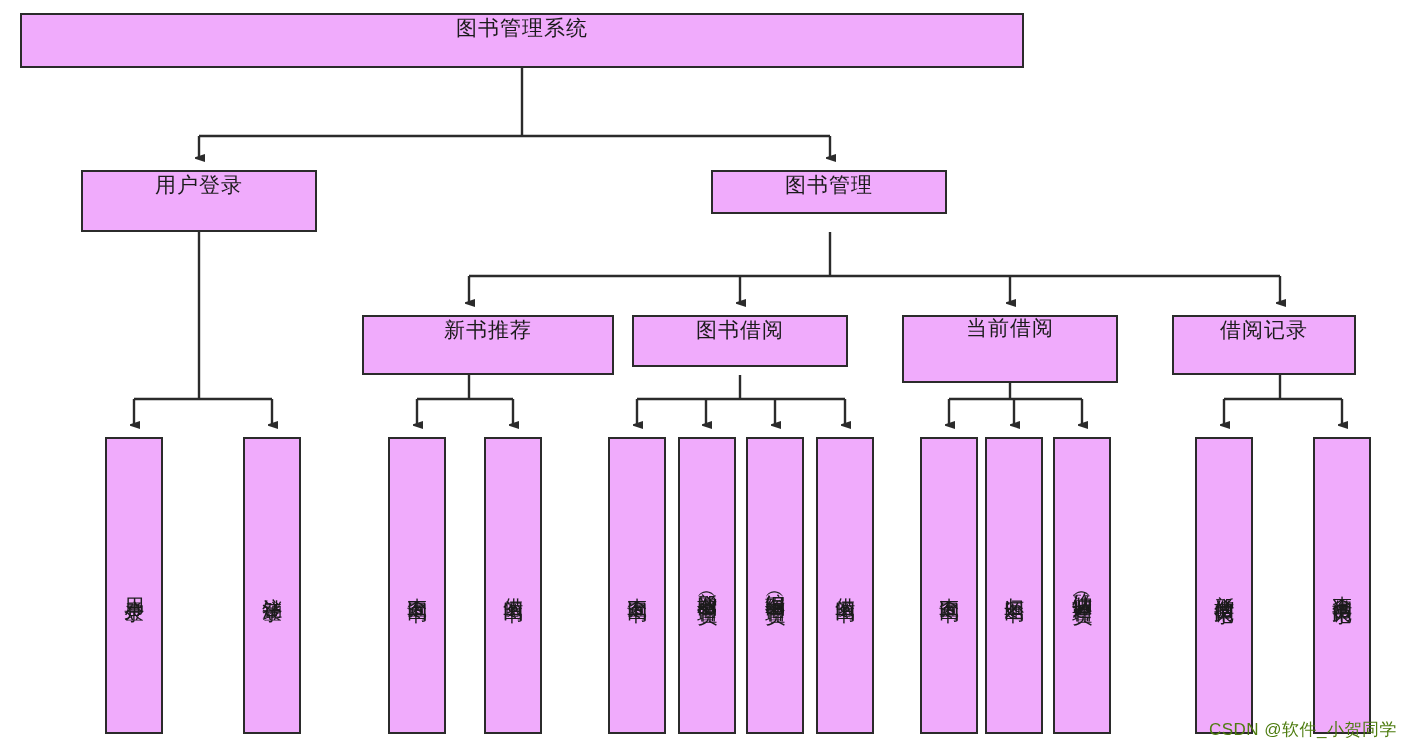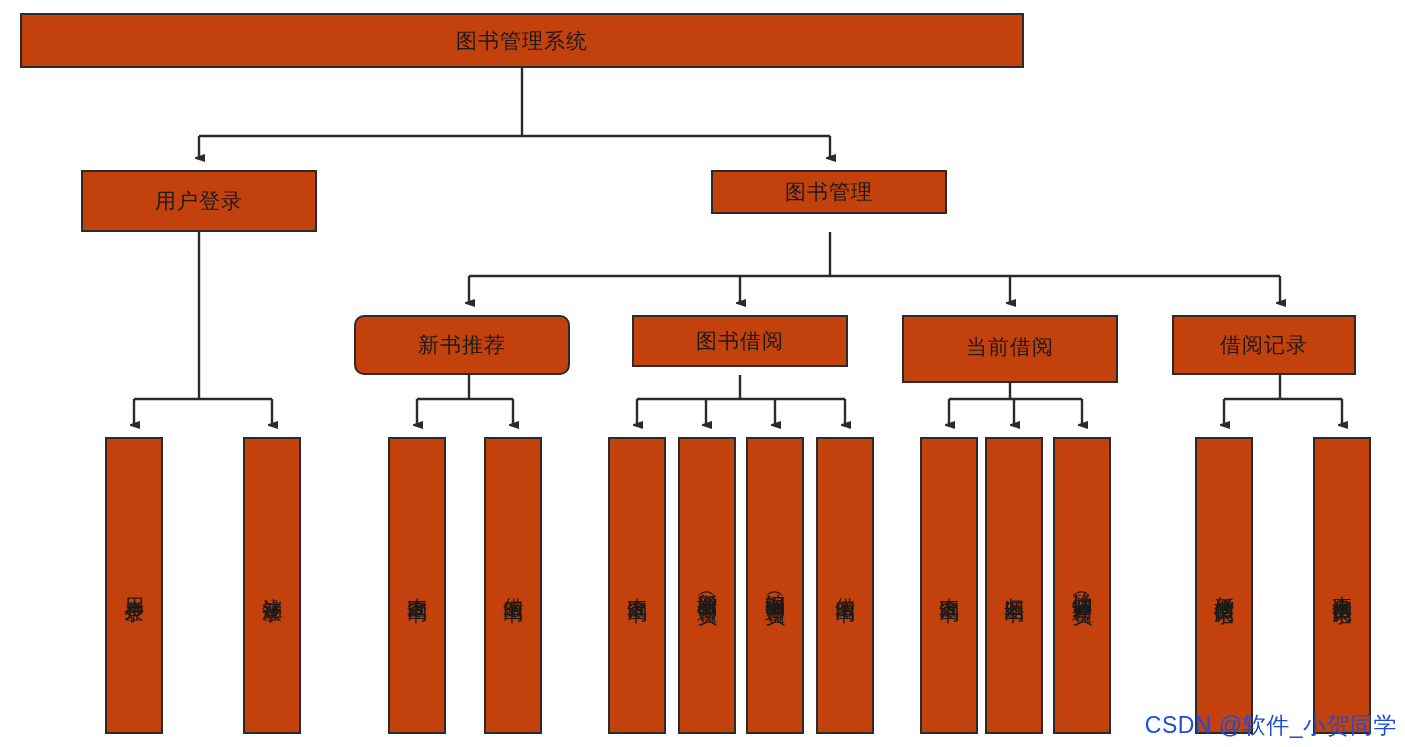--- a/index.html
+++ b/index.html
@@ -8,23 +8,22 @@
     background:#ffffff;
     font-family:"Liberation Sans","DejaVu Sans",sans-serif;
     overflow:hidden;
     position:relative;
   }
   #diagram{position:absolute;left:0;top:0;width:1405px;height:747px;}
   .node{
     position:absolute;
     box-sizing:border-box;
     border:2px solid #2b2b2b;
-    background:#c2410c;
+    background:#f0abfc;
     display:flex;
-    align-items:center;
     justify-content:center;
     color:#1b1b1b;
   }
   .node.h{font-size:21px;line-height:1.2;letter-spacing:1px;}
   .node.root{font-size:21px;}
   .node.v{
     font-size:20px;
     letter-spacing:2px;
     line-height:1.18;
   }
@@ -32,22 +31,22 @@
     writing-mode:vertical-rl;
     text-orientation:upright;
     white-space:nowrap;
     display:block;
     text-align:center;
   }
   .edge-layer{position:absolute;left:0;top:0;width:1405px;height:747px;pointer-events:none;}
   #watermark{
     position:absolute;
     right:8px;bottom:6px;
-    font-size:23px;
-    color:#1d4ed8;
+    font-size:17px;
+    color:#4d7c0f;
     letter-spacing:0.5px;
     white-space:nowrap;
   }
 </style>
 </head>
 <body>
 
 <div id="diagram">
 
   <svg class="edge-layer" viewBox="0 0 1405 747" xmlns="http://www.w3.org/2000/svg">
@@ -104,21 +103,21 @@
     <span>图书管理系统</span>
   </div>
 
   <div class="node h" style="left:81px;top:170px;width:236px;height:62px;">
     <span>用户登录</span>
   </div>
   <div class="node h" style="left:711px;top:170px;width:236px;height:44px;">
     <span>图书管理</span>
   </div>
 
-  <div class="node h" style="left:354px;top:315px;width:216px;height:60px;border-radius:10px;">
+  <div class="node h" style="left:362px;top:315px;width:252px;height:60px;">
     <span>新书推荐</span>
   </div>
   <div class="node h" style="left:632px;top:315px;width:216px;height:52px;">
     <span>图书借阅</span>
   </div>
   <div class="node h" style="left:902px;top:315px;width:216px;height:68px;font-family:Liberation Mono, monospace;">
     <span>当前借阅</span>
   </div>
   <div class="node h" style="left:1172px;top:315px;width:184px;height:60px;">
     <span>借阅记录</span>

